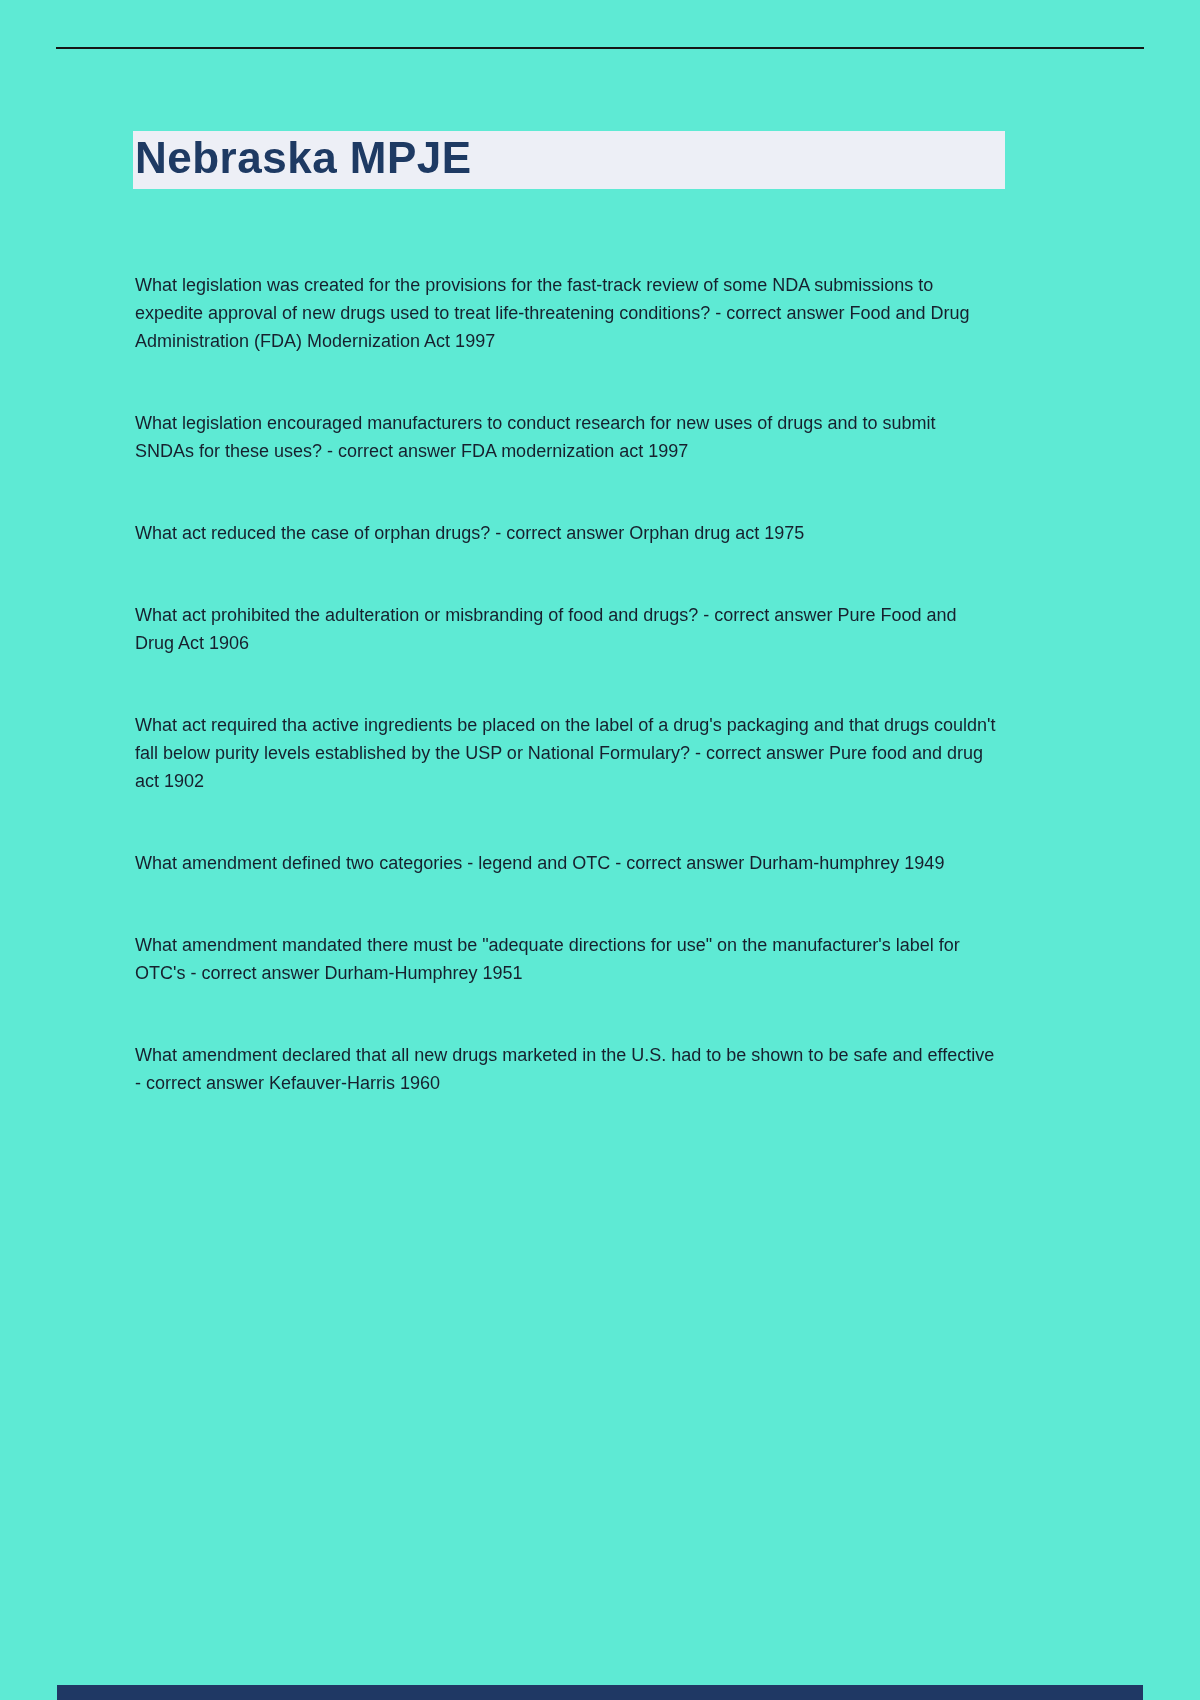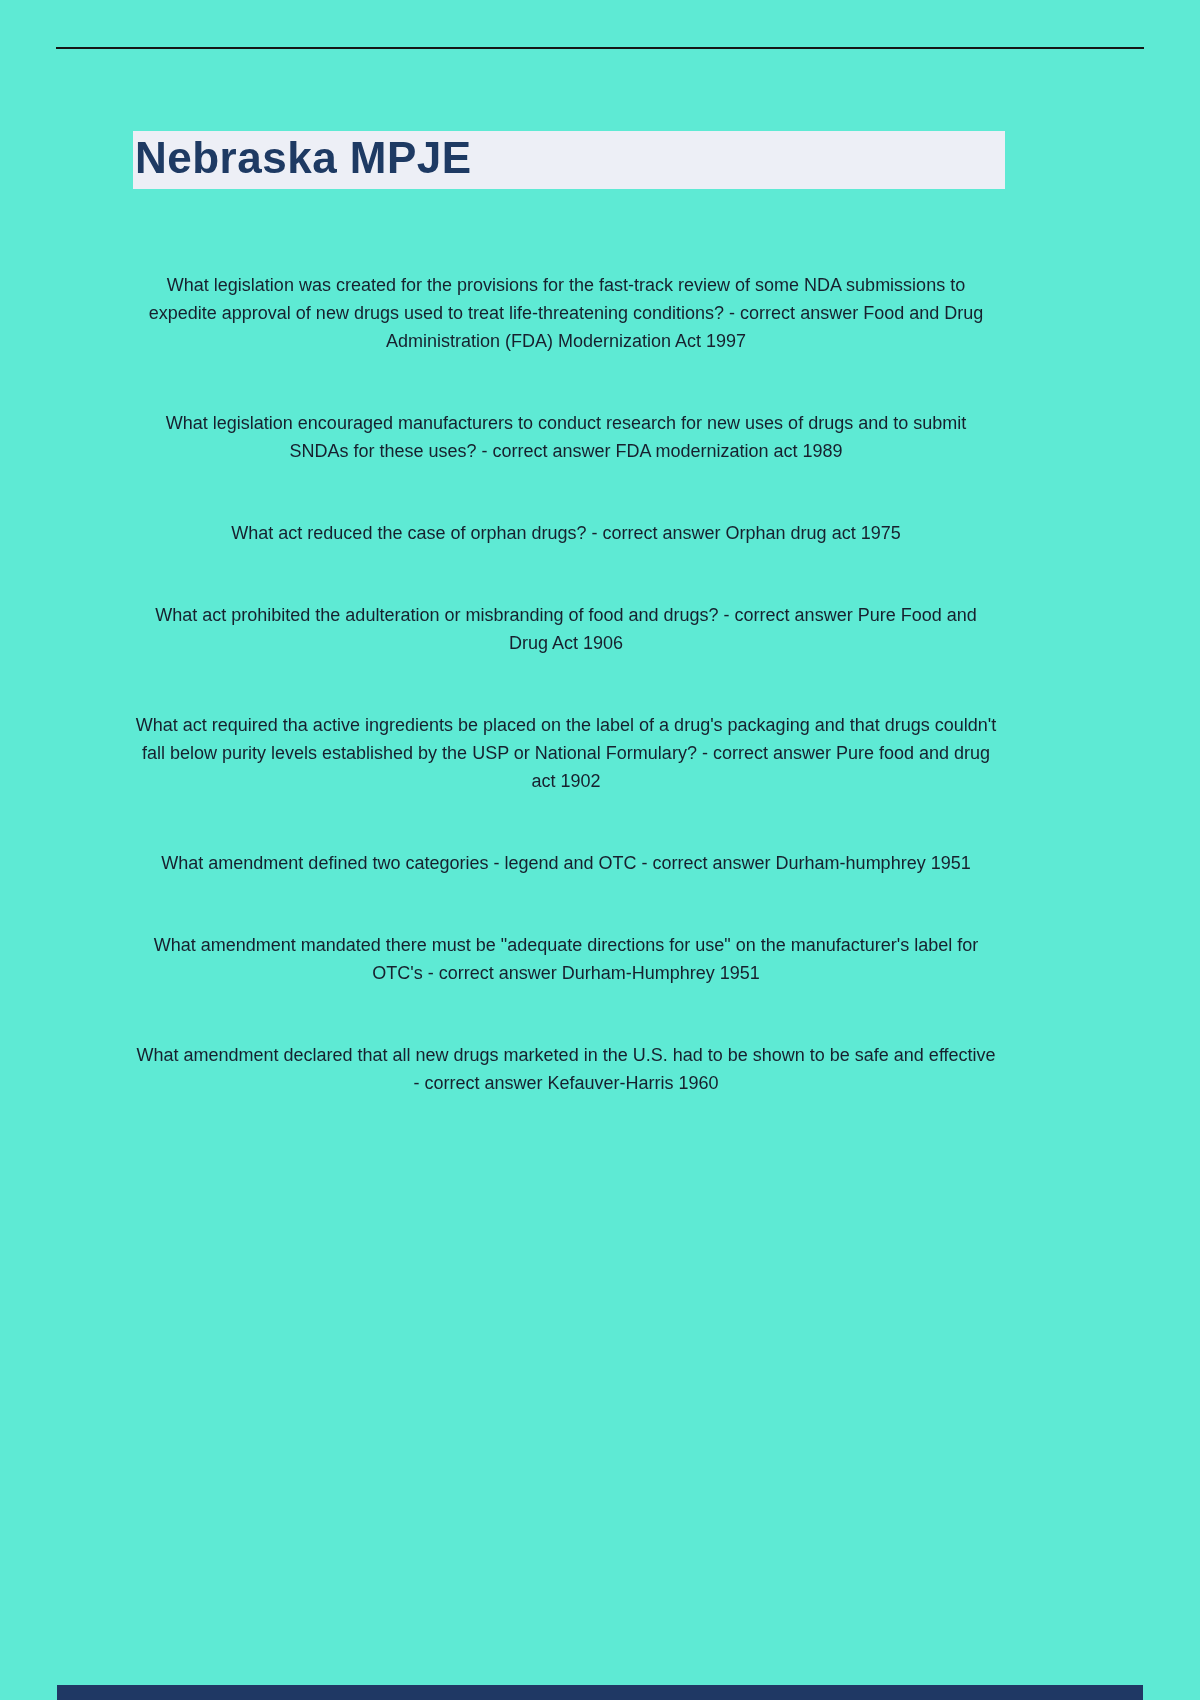--- a/index.html
+++ b/index.html
@@ -39,21 +39,20 @@
     line-height: 1.1;
   }
   .content {
     position: absolute;
     top: 271px;
     left: 135px;
     width: 862px;
     font-size: 18px;
     line-height: 28px;
     color: #17202e;
-    text-align: center;
   }
   .content p {
     margin: 0 0 54px 0;
   }
   .footer-bar {
     position: absolute;
     left: 57px;
     right: 57px;
     bottom: 0;
     height: 15px;
@@ -64,24 +63,24 @@
 <body>
 
 <div class="page">
 
   <div class="top-rule"></div>
 
   <h1 class="doc-title">Nebraska MPJE</h1>
 
   <div class="content">
     <p>What legislation was created for the provisions for the fast-track review of some NDA submissions to expedite approval of new drugs used to treat life-threatening conditions? - correct answer Food and Drug Administration (FDA) Modernization Act 1997</p>
-    <p>What legislation encouraged manufacturers to conduct research for new uses of drugs and to submit SNDAs for these uses? - correct answer FDA modernization act 1989</p>
+    <p>What legislation encouraged manufacturers to conduct research for new uses of drugs and to submit SNDAs for these uses? - correct answer FDA modernization act 1997</p>
     <p>What act reduced the case of orphan drugs? - correct answer Orphan drug act 1975</p>
     <p>What act prohibited the adulteration or misbranding of food and drugs? - correct answer Pure Food and Drug Act 1906</p>
     <p>What act required tha active ingredients be placed on the label of a drug's packaging and that drugs couldn't fall below purity levels established by the USP or National Formulary? - correct answer Pure food and drug act 1902</p>
-    <p>What amendment defined two categories - legend and OTC - correct answer Durham-humphrey 1951</p>
+    <p>What amendment defined two categories - legend and OTC - correct answer Durham-humphrey 1949</p>
     <p>What amendment mandated there must be "adequate directions for use" on the manufacturer's label for OTC's - correct answer Durham-Humphrey 1951</p>
     <p>What amendment declared that all new drugs marketed in the U.S. had to be shown to be safe and effective - correct answer Kefauver-Harris 1960</p>
   </div>
 
   <div class="footer-bar"></div>
 
 </div>
 
 </body></html>

